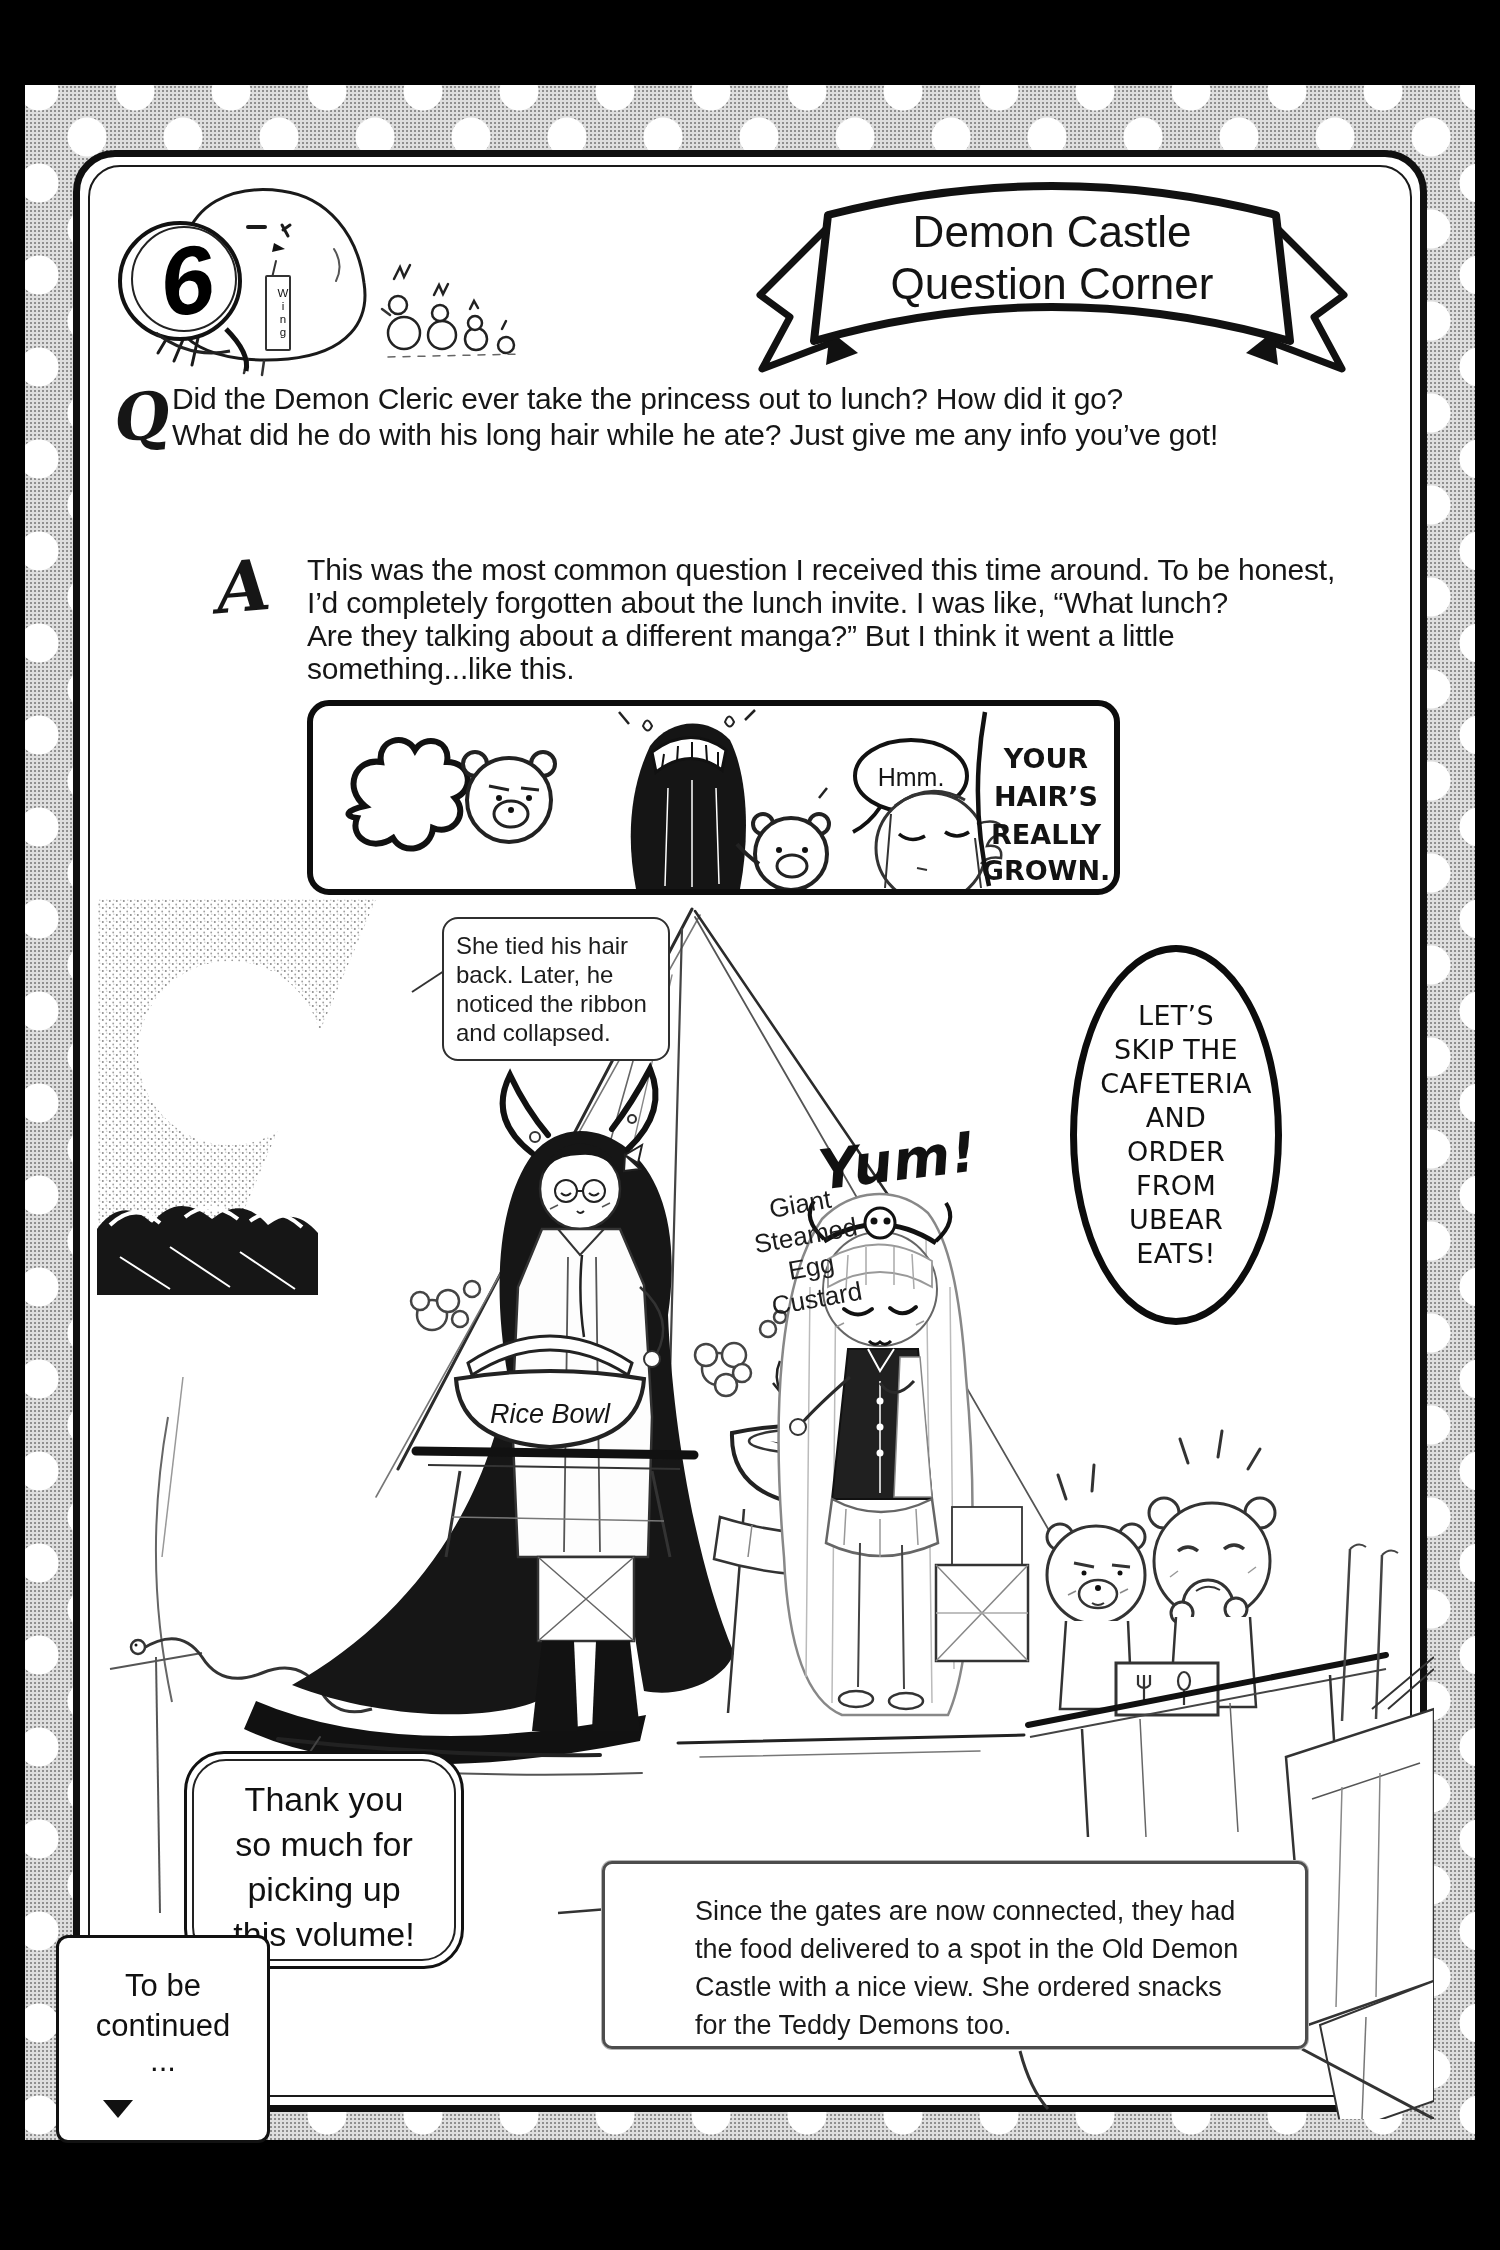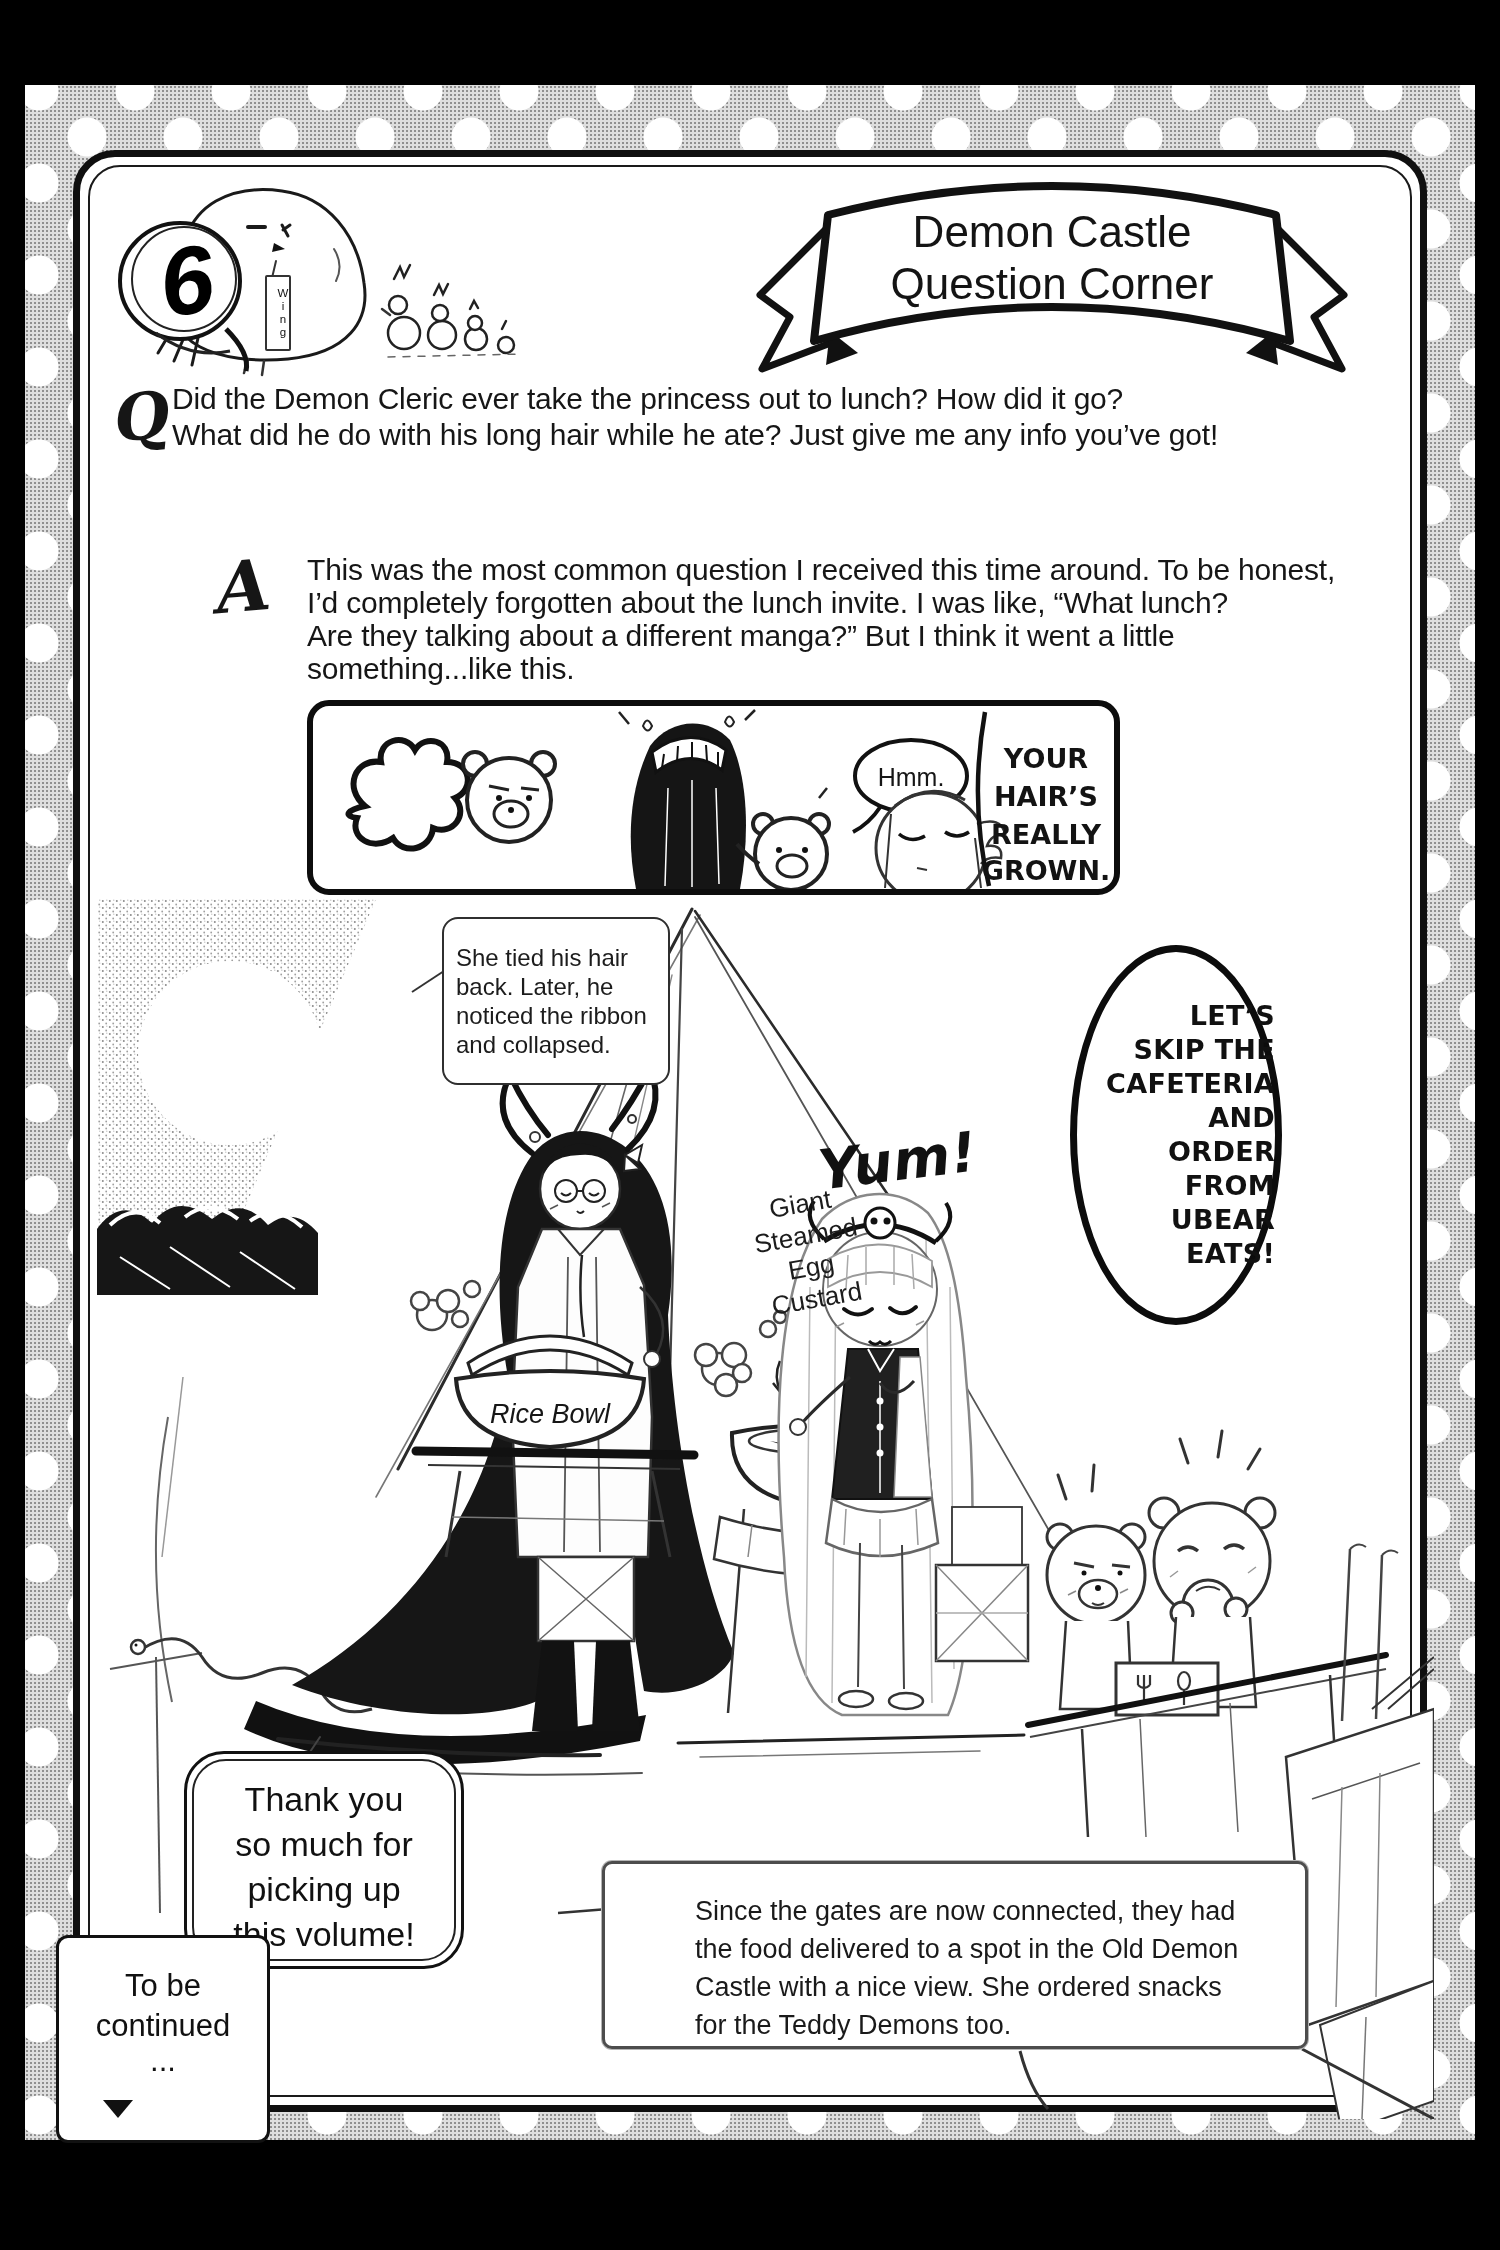--- a/index.html
+++ b/index.html
@@ -15,24 +15,24 @@
     background-position:14px 6px,62px 52px,0 0;}
   .page{position:absolute;left:73px;top:150px;width:1354px;height:1962px;background:#fff;
     border:7px solid #0f0f0f;border-radius:42px;box-sizing:border-box;}
   .page-inner-line{position:absolute;inset:8px;border:2px solid #1a1a1a;border-radius:32px;
     pointer-events:none;}
   .abs{position:absolute;}
   .qa-text{font-size:30px;line-height:36px;white-space:nowrap;color:#161616;letter-spacing:-0.2px;}
   .qa-glyph{font-family:"DejaVu Serif",serif;font-style:italic;font-weight:bold;color:#161616;}
   .panel{border:6px solid #0d0d0d;border-radius:22px;box-sizing:border-box;background:#fff;}
   .note-box{border:2.5px solid #2f2f2f;border-radius:16px;background:#fff;box-sizing:border-box;
-    font-size:24px;line-height:29px;padding:24px 12px;color:#1c1c1c;}
+    font-size:24px;line-height:29px;padding:12px 12px;color:#1c1c1c;}
   .ubear{border:7px solid #0c0c0c;border-radius:50%;background:#fff;box-sizing:border-box;
-    display:flex;flex-direction:column;justify-content:center;align-items:flex-end;
-    font-family:"DejaVu Sans",sans-serif;font-weight:bold;font-size:27px;line-height:34px;
+    display:flex;flex-direction:column;justify-content:center;align-items:center;
+    font-family:"DejaVu Sans",sans-serif;font-weight:normal;font-size:27px;line-height:34px;
     text-align:center;letter-spacing:0.3px;}
   .yum{font-family:"DejaVu Sans",sans-serif;font-weight:bold;font-style:italic;font-size:55px;
     transform:rotate(-7deg);letter-spacing:1px;}
   .custard{font-size:26px;line-height:32px;text-align:center;transform:rotate(-10deg);
     color:#1c1c1c;}
   .thanks-outer{border:3.5px solid #111;border-radius:40px;background:#fff;box-sizing:border-box;}
   .thanks-inner{position:absolute;inset:5px;border:2px solid #222;border-radius:34px;
     text-align:center;font-size:34px;line-height:45px;padding-top:16px;box-sizing:border-box;}
   .continued-box{border:3.5px solid #111;border-radius:12px;background:#fff;box-sizing:border-box;
     text-align:center;font-size:31px;line-height:40px;padding-top:28px;}

